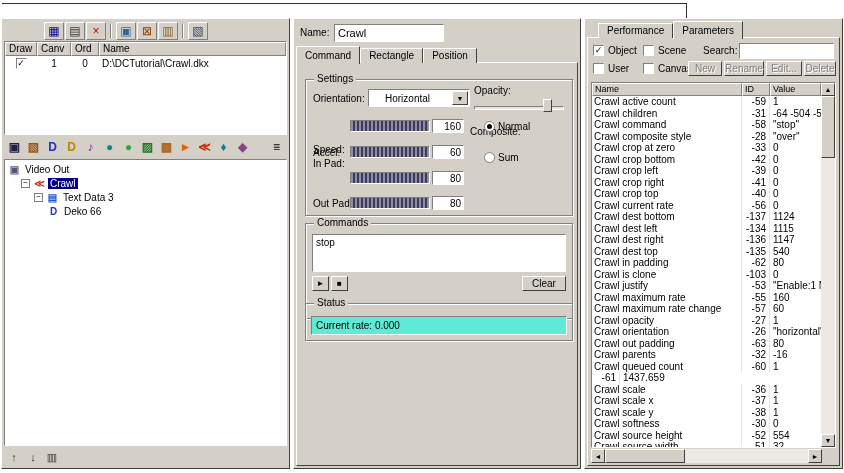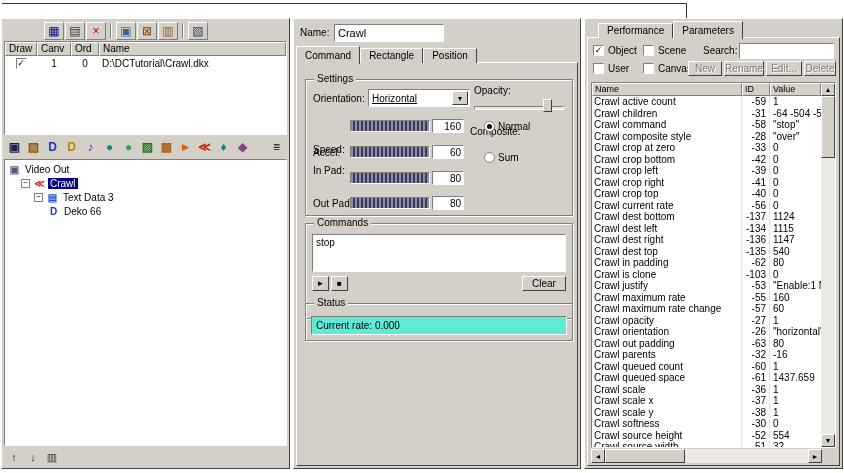--- a/index.html
+++ b/index.html
@@ -74,21 +74,21 @@
 
   .grp { position:absolute; border:1px solid #808080; box-shadow:inset 1px 1px 0 #ffffff, 1px 1px 0 #ffffff; }
   .grp-title { position:absolute; top:-7px; left:8px; background:#d4d0c8; padding:0 3px;
                font-size:10px; line-height:12px; }
   #settingsGrp { top:16px; left:8px; width:268px; height:137px; }
   #commandsGrp { top:160px; left:8px; width:268px; height:96px; }
   #statusGrp   { top:240px; left:8px; width:268px; height:38px; }
 
   .dropdown { position:absolute; left:62px; top:9px; width:102px; height:18px; background:#fff;
               border:1px solid; border-color:#808080 #fff #fff #808080; font-size:10px;
-              display:flex; align-items:center; padding-left:3px;text-decoration:underline; }
+              display:flex; align-items:center; padding-left:16px; }
   .dd-btn { position:absolute; right:1px; top:1px; bottom:1px; width:16px; background:#d4d0c8;
             border:1px solid; border-color:#fff #404040 #404040 #fff; display:flex;
             align-items:center; justify-content:center; font-size:7px; }
   .optrack { position:absolute; left:168px; top:26px; width:90px; height:4px; background:#e8e6e0;
              border:1px solid; border-color:#808080 #fff #fff #808080; }
   .opthumb { position:absolute; top:19px; width:9px; height:13px; background:#d4d0c8;
              border:1px solid; border-color:#fff #404040 #404040 #fff; }
   .ribbed { position:absolute; height:12px;
             background:repeating-linear-gradient(90deg,#8d8da8 0 2px,#3c3c58 2px 4px);
             border:1px solid; border-color:#808080 #fff #fff #808080; }
@@ -291,21 +291,21 @@
         <span class="s-label" style="left:168px; top:5px;">Opacity:</span>
         <div class="optrack"></div>
         <div class="opthumb" id="opThumb" style="left: 237px;"></div>
         <span class="s-label" style="left:164px; top:46px;">Composite:</span>
       <span class="s-label" style="left: 7px; top: 41px; margin-top: 23px;">Speed:</span>
           <div class="ribbed" style="left: 44px; top: 40px; width: 80px;"></div>
           <div class="valbox" style="left: 126px; top: 39px;">160</div>
           <span class="s-label" style="left: 7px; top: 67px;">Accel:</span>
           <div class="ribbed" style="left: 44px; top: 66px; width: 80px;"></div>
           <div class="valbox" style="left: 126px; top: 65px;">60</div>
-          <span class="s-label" style="left: 7px; top: 85px;">In Pad:</span>
+          <span class="s-label" style="left: 7px; top: 78px;">In Pad:</span>
           <div class="ribbed" style="left: 44px; top: 92px; width: 80px;"></div>
           <div class="valbox" style="left: 126px; top: 91px;">80</div>
           <span class="s-label" style="left: 7px; top: 118px;">Out Pad:</span>
           <div class="ribbed" style="left: 44px; top: 117px; width: 80px;"></div>
           <div class="valbox" style="left: 126px; top: 116px;">80</div>
           <div class="radio-row" style="top: 41px;">
             <span class="rb">
               <span class="rb-dot"></span>
             </span>
             <span>Normal</span>
@@ -478,21 +478,20 @@
               <div class="rt-c rt-c0">Crawl parents</div>
               <div class="rt-c rt-c1">-32</div>
               <div class="rt-c rt-c2">-16</div>
             </div>
             <div class="rt-row">
               <div class="rt-c rt-c0">Crawl queued count</div>
               <div class="rt-c rt-c1">-60</div>
               <div class="rt-c rt-c2">1</div>
             </div>
             <div class="rt-row">
-              <div class="rt-c rt-c0">Crawl queued space</div>
               <div class="rt-c rt-c1">-61</div>
               <div class="rt-c rt-c2">1437.659</div>
             </div>
             <div class="rt-row">
               <div class="rt-c rt-c0">Crawl scale</div>
               <div class="rt-c rt-c1">-36</div>
               <div class="rt-c rt-c2">1</div>
             </div>
             <div class="rt-row">
               <div class="rt-c rt-c0">Crawl scale x</div>

